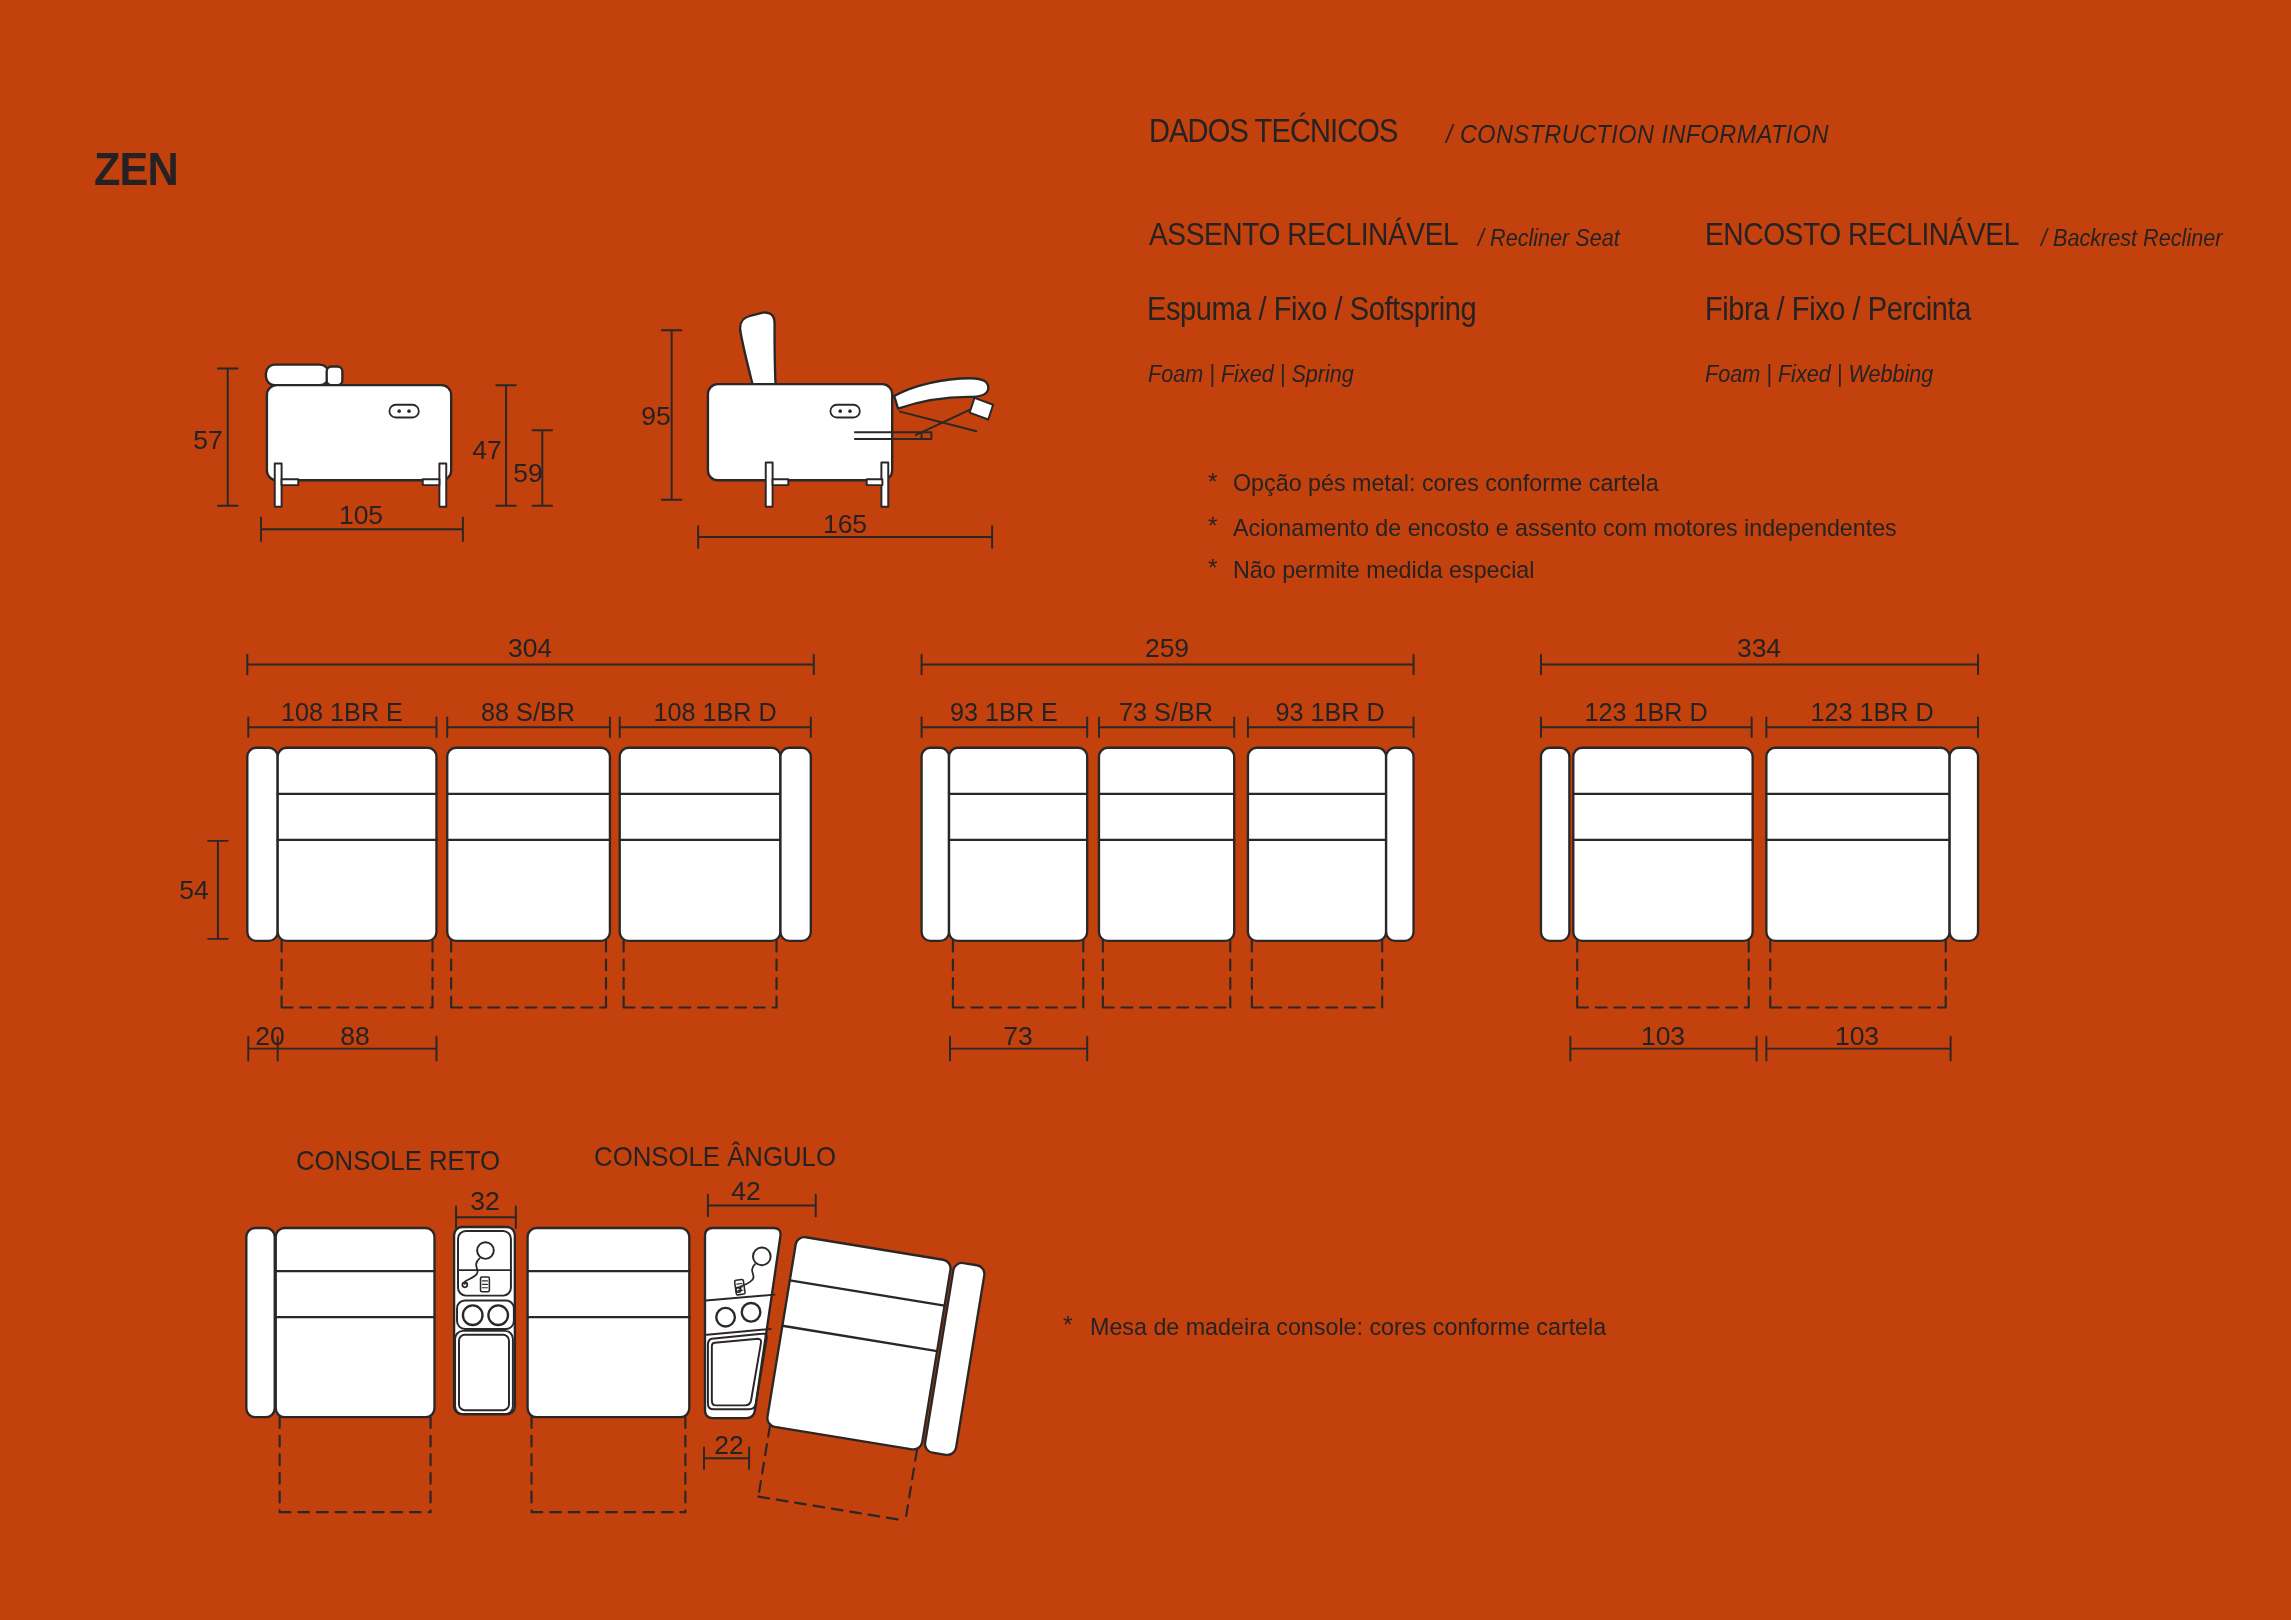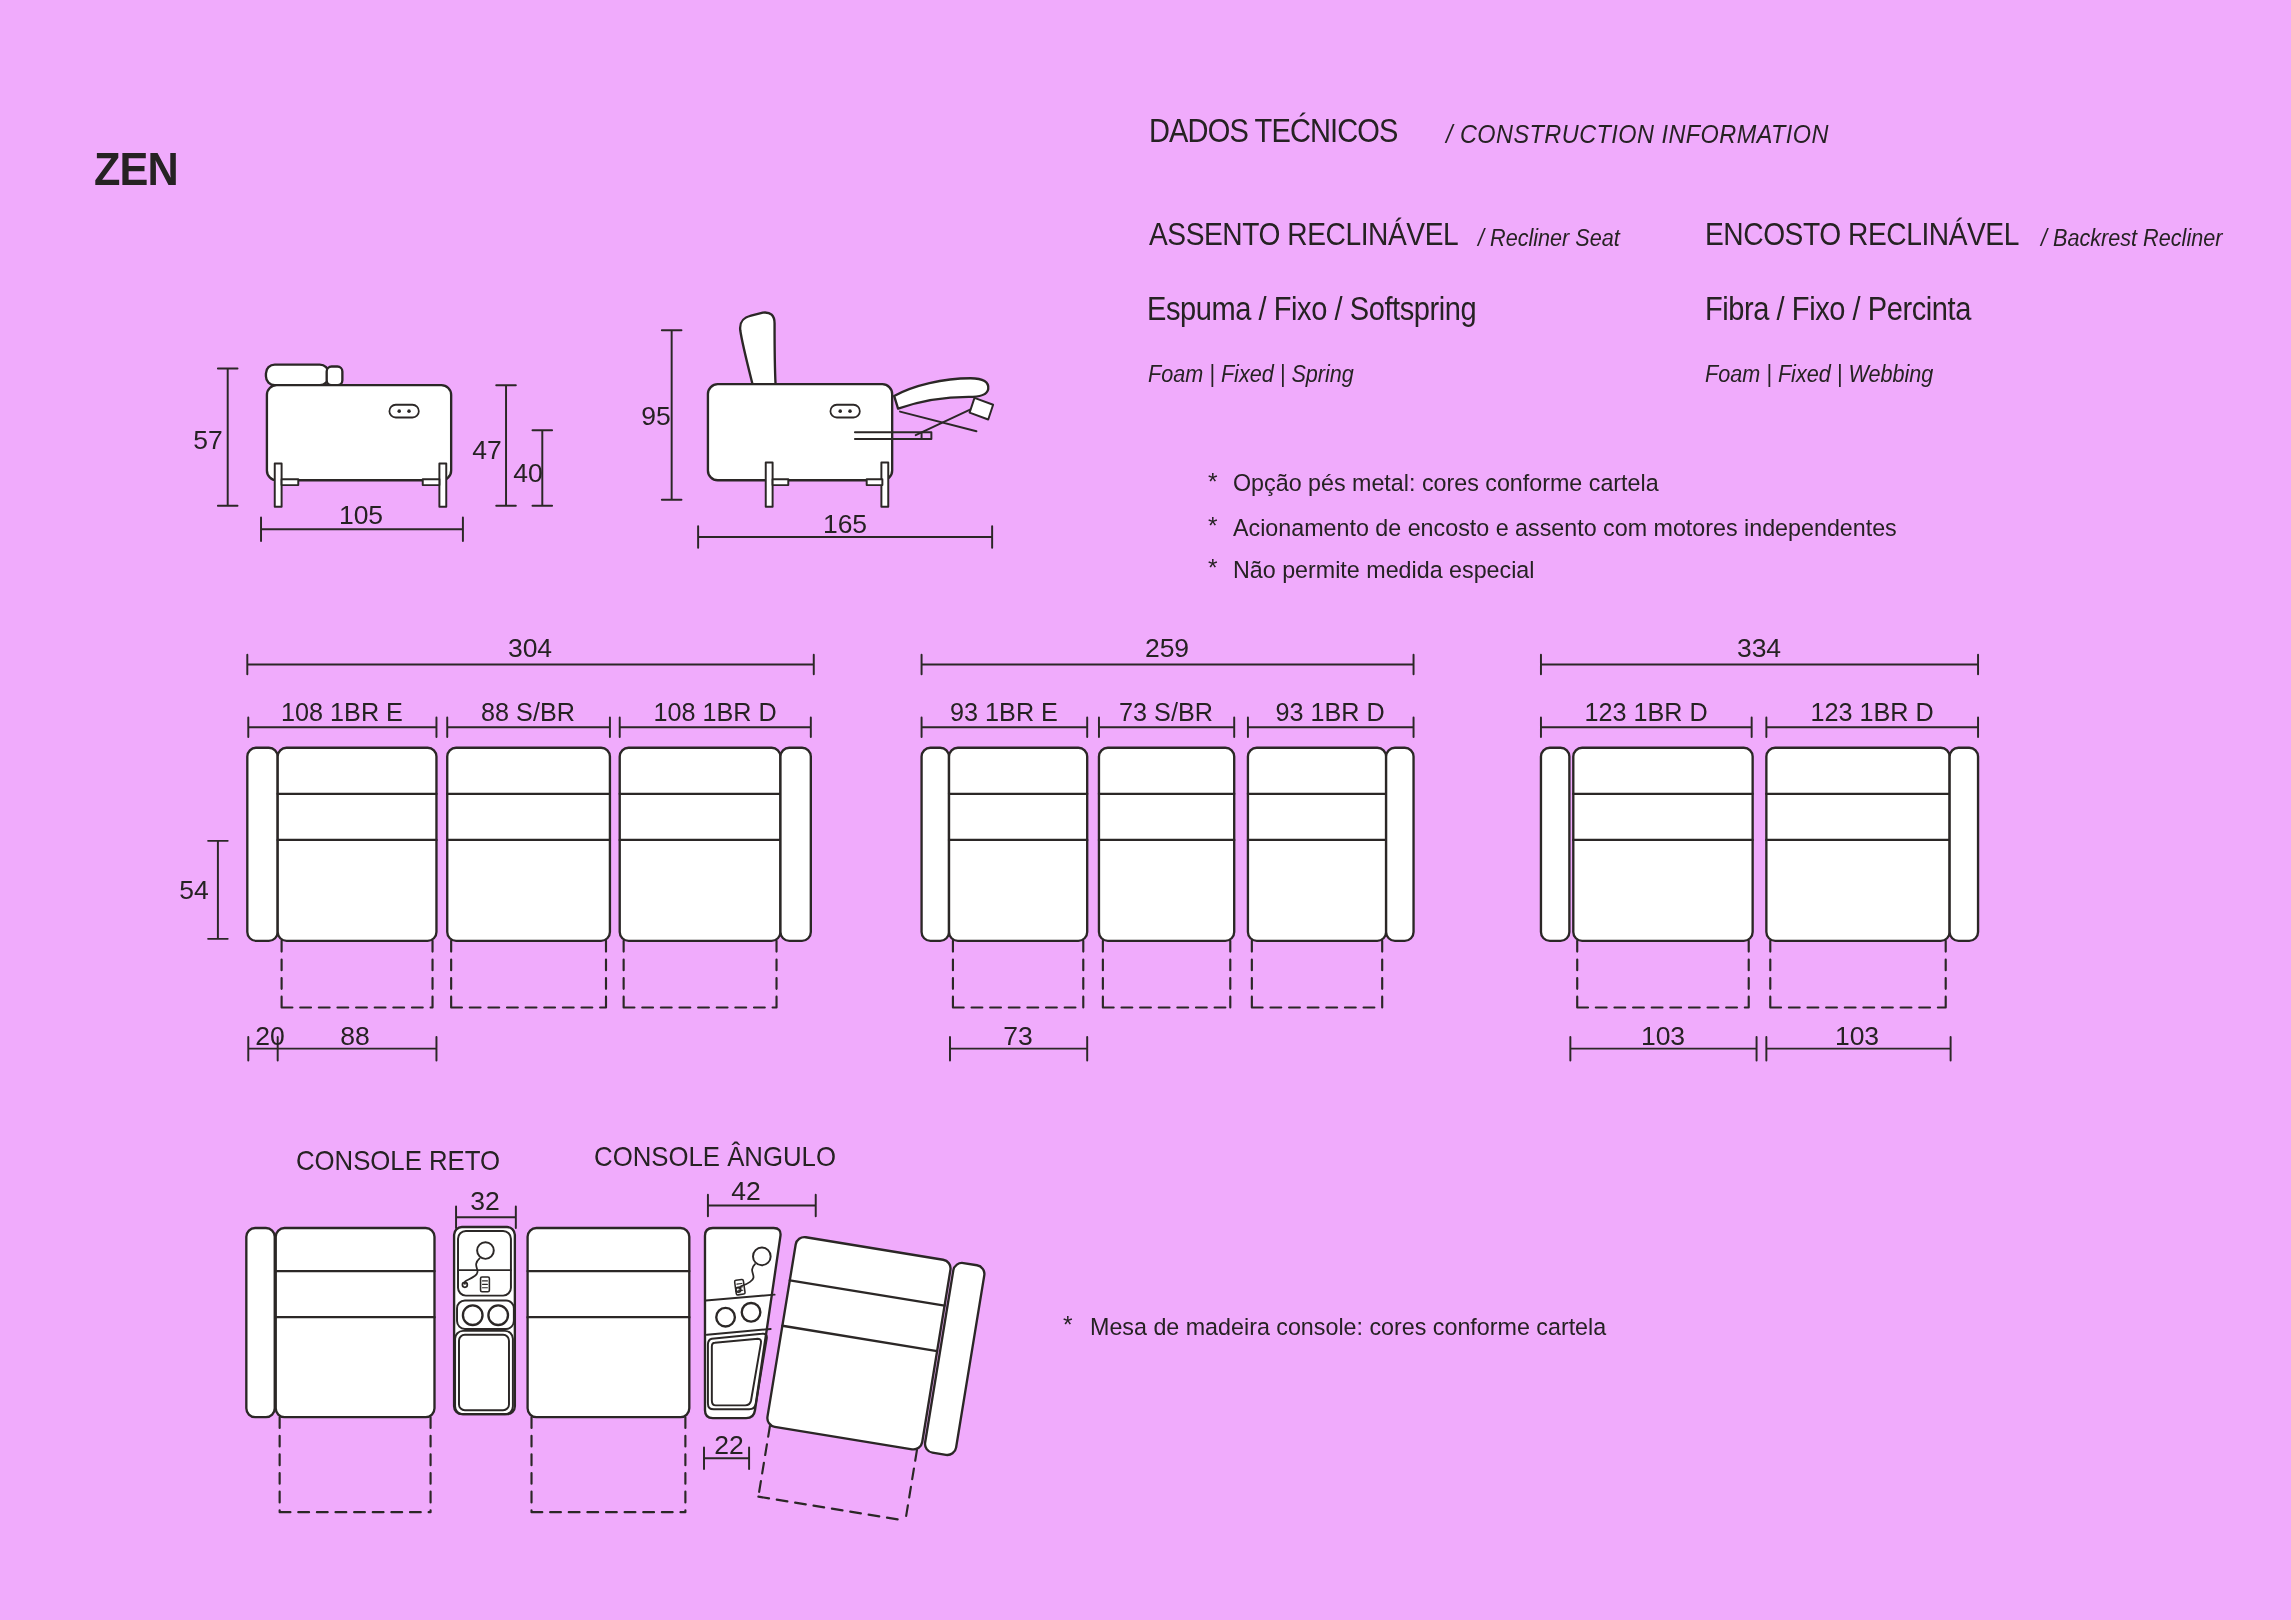--- a/index.html
+++ b/index.html
@@ -1,17 +1,17 @@
 <!DOCTYPE html>
 <html><head>
 <meta charset="utf-8">
 <style>
   html,body{margin:0;padding:0;background:#ffffff;}
   #page{
-    position:relative;width:2292px;height:1620px;background:#f0abfc;overflow:hidden;
+    position:relative;width:2292px;height:1620px;background:#c2410c;overflow:hidden;
     font-family:"Liberation Sans", sans-serif;color:#262223;
   }
   #art{position:absolute;left:0;top:0;}
   .txt{position:absolute;white-space:nowrap;color:#262223;}
   .zen{font-size:47px;font-weight:700;letter-spacing:-1px;transform:scaleX(0.92);transform-origin:left top;}
   .h-main{font-size:33px;letter-spacing:-1px;transform:scaleX(0.88);transform-origin:left top;}
   .h-sub{font-size:25.5px;font-style:italic;letter-spacing:0.5px;transform:scaleX(0.92);transform-origin:left top;}
   .spec-title{font-size:32px;letter-spacing:-0.5px;transform:scaleX(0.88);transform-origin:left top;}
   .spec-sub{font-size:23.5px;font-style:italic;transform:scaleX(0.92);transform-origin:left top;}
   .spec-opts{font-size:33px;letter-spacing:-0.5px;transform:scaleX(0.88);transform-origin:left top;}
@@ -233,21 +233,21 @@
 
   <div class="txt star" style="left:1208px;top:468px;">*</div>
   <div class="txt note" style="left:1233px;top:469px;">Opção pés metal: cores conforme cartela</div>
   <div class="txt star" style="left:1208px;top:512px;">*</div>
   <div class="txt note" style="left:1233px;top:514px;">Acionamento de encosto e assento com motores independentes</div>
   <div class="txt star" style="left:1208px;top:554px;">*</div>
   <div class="txt note" style="left:1233px;top:556px;">Não permite medida especial</div>
 
   <div class="txt dim" style="left:208px;top:425px;">57</div>
   <div class="txt dim" style="left:487px;top:435px;">47</div>
-  <div class="txt dim" style="left:528px;top:458px;">40</div>
+  <div class="txt dim" style="left:528px;top:458px;">59</div>
   <div class="txt dim" style="left:361px;top:500px;">105</div>
   <div class="txt dim" style="left:656px;top:401px;">95</div>
   <div class="txt dim" style="left:845px;top:509px;">165</div>
 
   <div class="txt dim" style="left:530px;top:633px;">304</div>
   <div class="txt seclab" style="left:342px;top:697px;">108 1BR E</div>
   <div class="txt seclab" style="left:528px;top:697px;">88 S/BR</div>
   <div class="txt seclab" style="left:715px;top:697px;">108 1BR D</div>
   <div class="txt dim" style="left:194px;top:875px;">54</div>
   <div class="txt dim" style="left:226px;top:1021px;margin-left:44px;">20</div>

